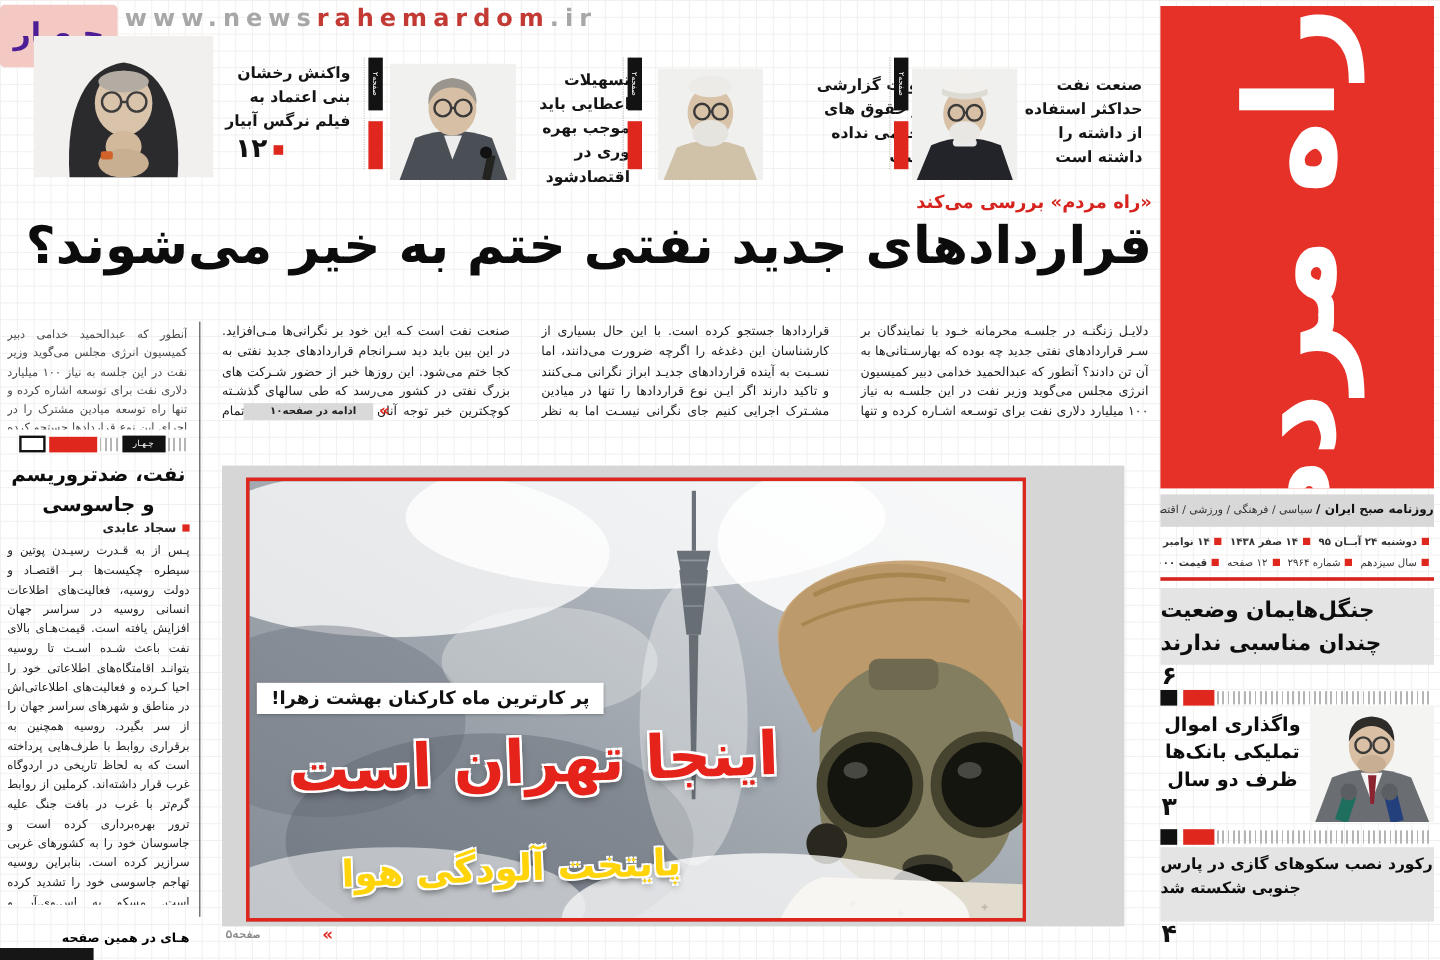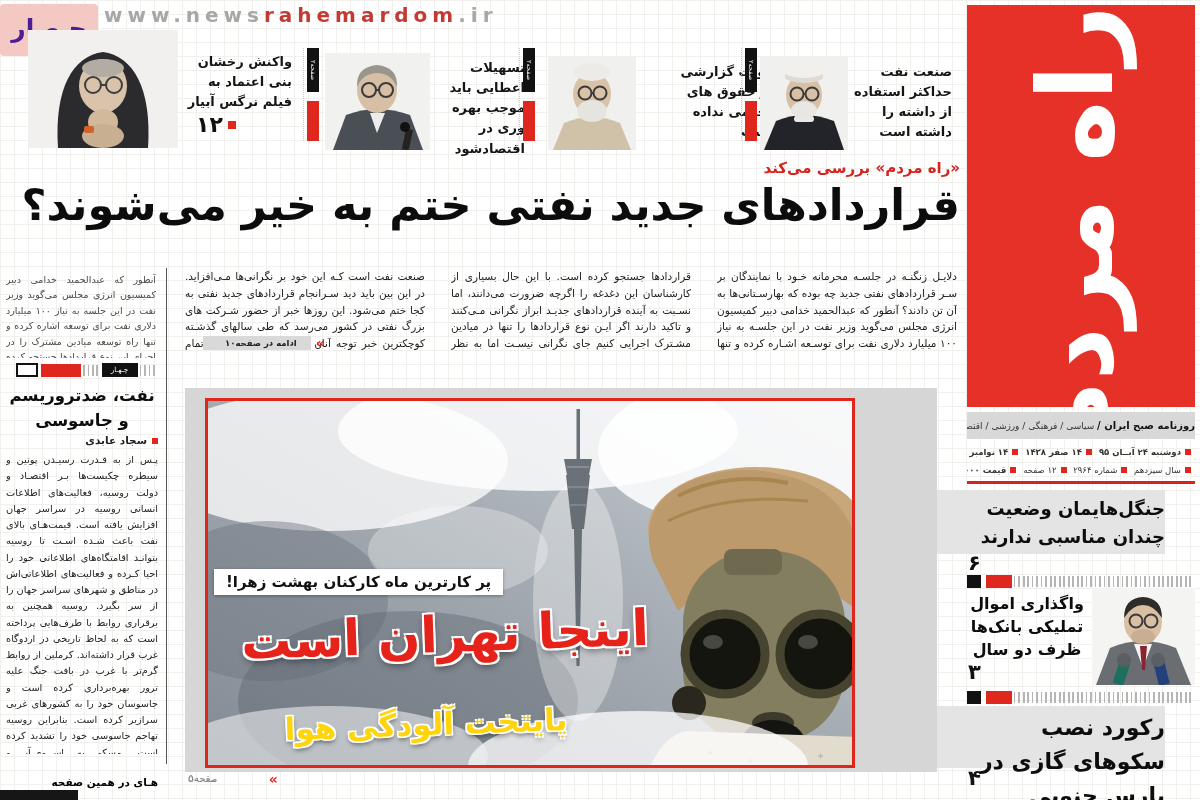--- a/index.html
+++ b/index.html
@@ -93,24 +93,24 @@
     white-space:nowrap; }
   .photo-yellow-sub { position:absolute; left:8px; top:305px; width:420px; text-align:center;
     direction:rtl; font-size:31px; font-weight:bold; color:#ffd40a; transform:rotate(-2deg);
     text-shadow:-1.5px -1.5px 0 #fff, 1.5px -1.5px 0 #fff, -1.5px 1.5px 0 #fff, 1.5px 1.5px 0 #fff, 0 3px 5px rgba(0,0,0,.55);
     white-space:nowrap; }
   .photo-pageref { left:188px; top:773px; width:100px; display:flex; align-items:center; direction:ltr; }
   .photo-pageref .pref { color:#8a8a8a; font-size:9.5px; font-weight:bold;font-family:Liberation Mono, monospace; }
   .photo-pageref .chev { margin-left:52px; }
 
   
-  .rail-box { left:937px; width:228px; background:#e4e4e4; direction:rtl; text-align:right;
-    font-weight:bold; color:#0d0d0d;padding-left:13px; }
+  .rail-box { left:967px; width:228px; background:#e4e4e4; direction:rtl; text-align:left;
+    font-weight:bold; color:#0d0d0d; }
   .rail1 { top:490px; height:64px; font-size:18px; line-height:1.55; padding-top:5px; }
-  .rail3 { top:706px; height:62px; font-size:22px; line-height:1.55; padding-top:5px; }
+  .rail3 { top:706px; height:62px; font-size:13px; line-height:1.55; padding-top:5px; }
   .rail-num { font-size:21px; font-weight:bold; color:#111; }
   .rail-tabbar { left:967px; width:228px; height:14px; display:flex; align-items:center; direction:ltr; }
   .rail-tabbar .bsq { width:14px; height:13px; background:#111; }
   .rail-tabbar .rbar { width:26px; height:13px; background:#e0271e; margin-left:5px; }
   .rail2-head { left:967px; top:592px; width:120px; direction:rtl; text-align:center;
     font-size:16px; font-weight:bold; line-height:1.45; color:#0d0d0d; }
   .corner-black { left:0; top:790px; width:78px; height:10px; background:#161616; }
 </style>
 </head>
 <body>

